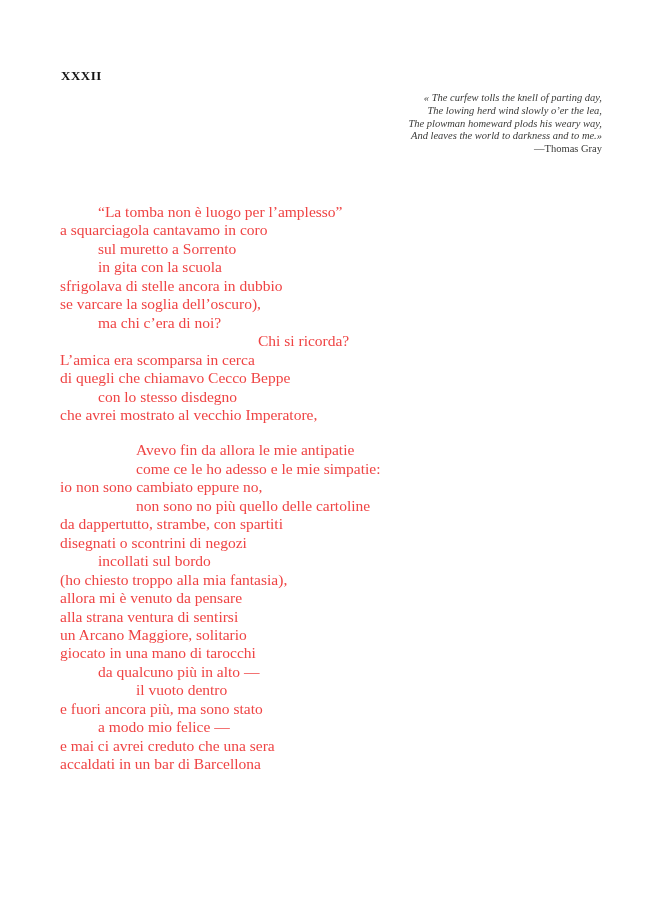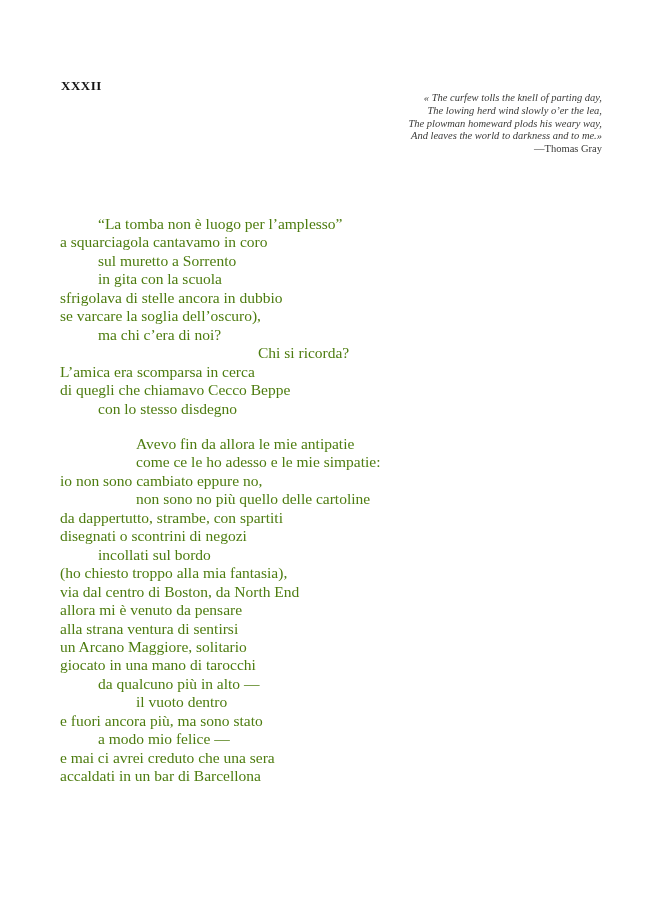--- a/index.html
+++ b/index.html
@@ -12,21 +12,21 @@
     width: 650px;
     height: 920px;
     background: #ffffff;
     font-family: "Liberation Serif", serif;
     color: #1d1d1b;
     overflow: hidden;
   }
   .section-number {
     position: absolute;
     left: 61px;
-    top: 78px;
+    top: 68px;
     font-size: 13px;
     font-weight: 700;
     letter-spacing: 0.5px;
     color: #141414;
   }
   .epigraph {
     position: absolute;
     right: 48px;
     top: 92px;
     text-align: right;
@@ -36,25 +36,25 @@
     color: #3a3a38;
   }
   .epigraph .ep-attribution {
     font-style: normal;
     font-size: 10.5px;
     color: #3a3a38;
   }
   .poem {
     position: absolute;
     left: 60px;
-    top: 215px;
+    top: 203px;
     width: 560px;
     font-size: 15.5px;
     line-height: 18.45px;
-    color: #4d7c0f;
+    color: #ef4444;
   }
   .poem .ln { white-space: pre-wrap; }
   .poem .ind-0 { padding-left: 0; }
   .poem .ind-1 { padding-left: 38px; }
   .poem .ind-2 { padding-left: 76px; }
   .poem .ind-3 { padding-left: 198px; }
   .poem .blank { height: 17px; }
   .it { }
 </style>
 </head>
@@ -77,30 +77,30 @@
       <div class="ln ind-0"><span>a squarciagola cantavamo in coro</span></div>
       <div class="ln ind-1"><span>sul muretto a Sorrento</span></div>
       <div class="ln ind-1"><span>in gita con la scuola</span></div>
       <div class="ln ind-0"><span>sfrigolava di stelle ancora in dubbio</span></div>
       <div class="ln ind-0"><span>se varcare la soglia dell’oscuro),</span></div>
       <div class="ln ind-1"><span>ma chi c’era di noi?</span></div>
       <div class="ln ind-3"><span>Chi si ricorda?</span></div>
       <div class="ln ind-0"><span>L’amica era scomparsa in cerca</span></div>
       <div class="ln ind-0"><span>di quegli che chiamavo </span><span class="it">Cecco Beppe</span></div>
       <div class="ln ind-1"><span>con lo stesso disdegno</span></div>
+      <div class="ln ind-0"><span>che avrei mostrato al vecchio Imperatore,</span></div>
       <div class="ln blank"></div>
       <div class="ln ind-2"><span>Avevo fin da allora le mie antipatie</span></div>
       <div class="ln ind-2"><span>come ce le ho adesso e le mie simpatie:</span></div>
       <div class="ln ind-0"><span>io non sono cambiato eppure no,</span></div>
       <div class="ln ind-2"><span>non sono no più quello delle cartoline</span></div>
       <div class="ln ind-0"><span>da dappertutto, strambe, con spartiti</span></div>
       <div class="ln ind-0"><span>disegnati o scontrini di negozi</span></div>
       <div class="ln ind-1"><span>incollati sul bordo</span></div>
       <div class="ln ind-0"><span>(ho chiesto troppo alla mia fantasia),</span></div>
-      <div class="ln ind-0"><span>via dal centro di Boston, da North End</span></div>
       <div class="ln ind-0"><span>allora mi è venuto da pensare</span></div>
       <div class="ln ind-0"><span>alla strana ventura di sentirsi</span></div>
       <div class="ln ind-0"><span>un Arcano Maggiore, solitario</span></div>
       <div class="ln ind-0"><span>giocato in una mano di tarocchi</span></div>
       <div class="ln ind-1"><span>da qualcuno più in alto —</span></div>
       <div class="ln ind-2"><span>il vuoto dentro</span></div>
       <div class="ln ind-0"><span>e fuori ancora più, ma sono stato</span></div>
       <div class="ln ind-1"><span>a modo mio felice —</span></div>
       <div class="ln ind-0"><span>e mai ci avrei creduto che una sera</span></div>
       <div class="ln ind-0"><span>accaldati in un bar di Barcellona</span></div>

